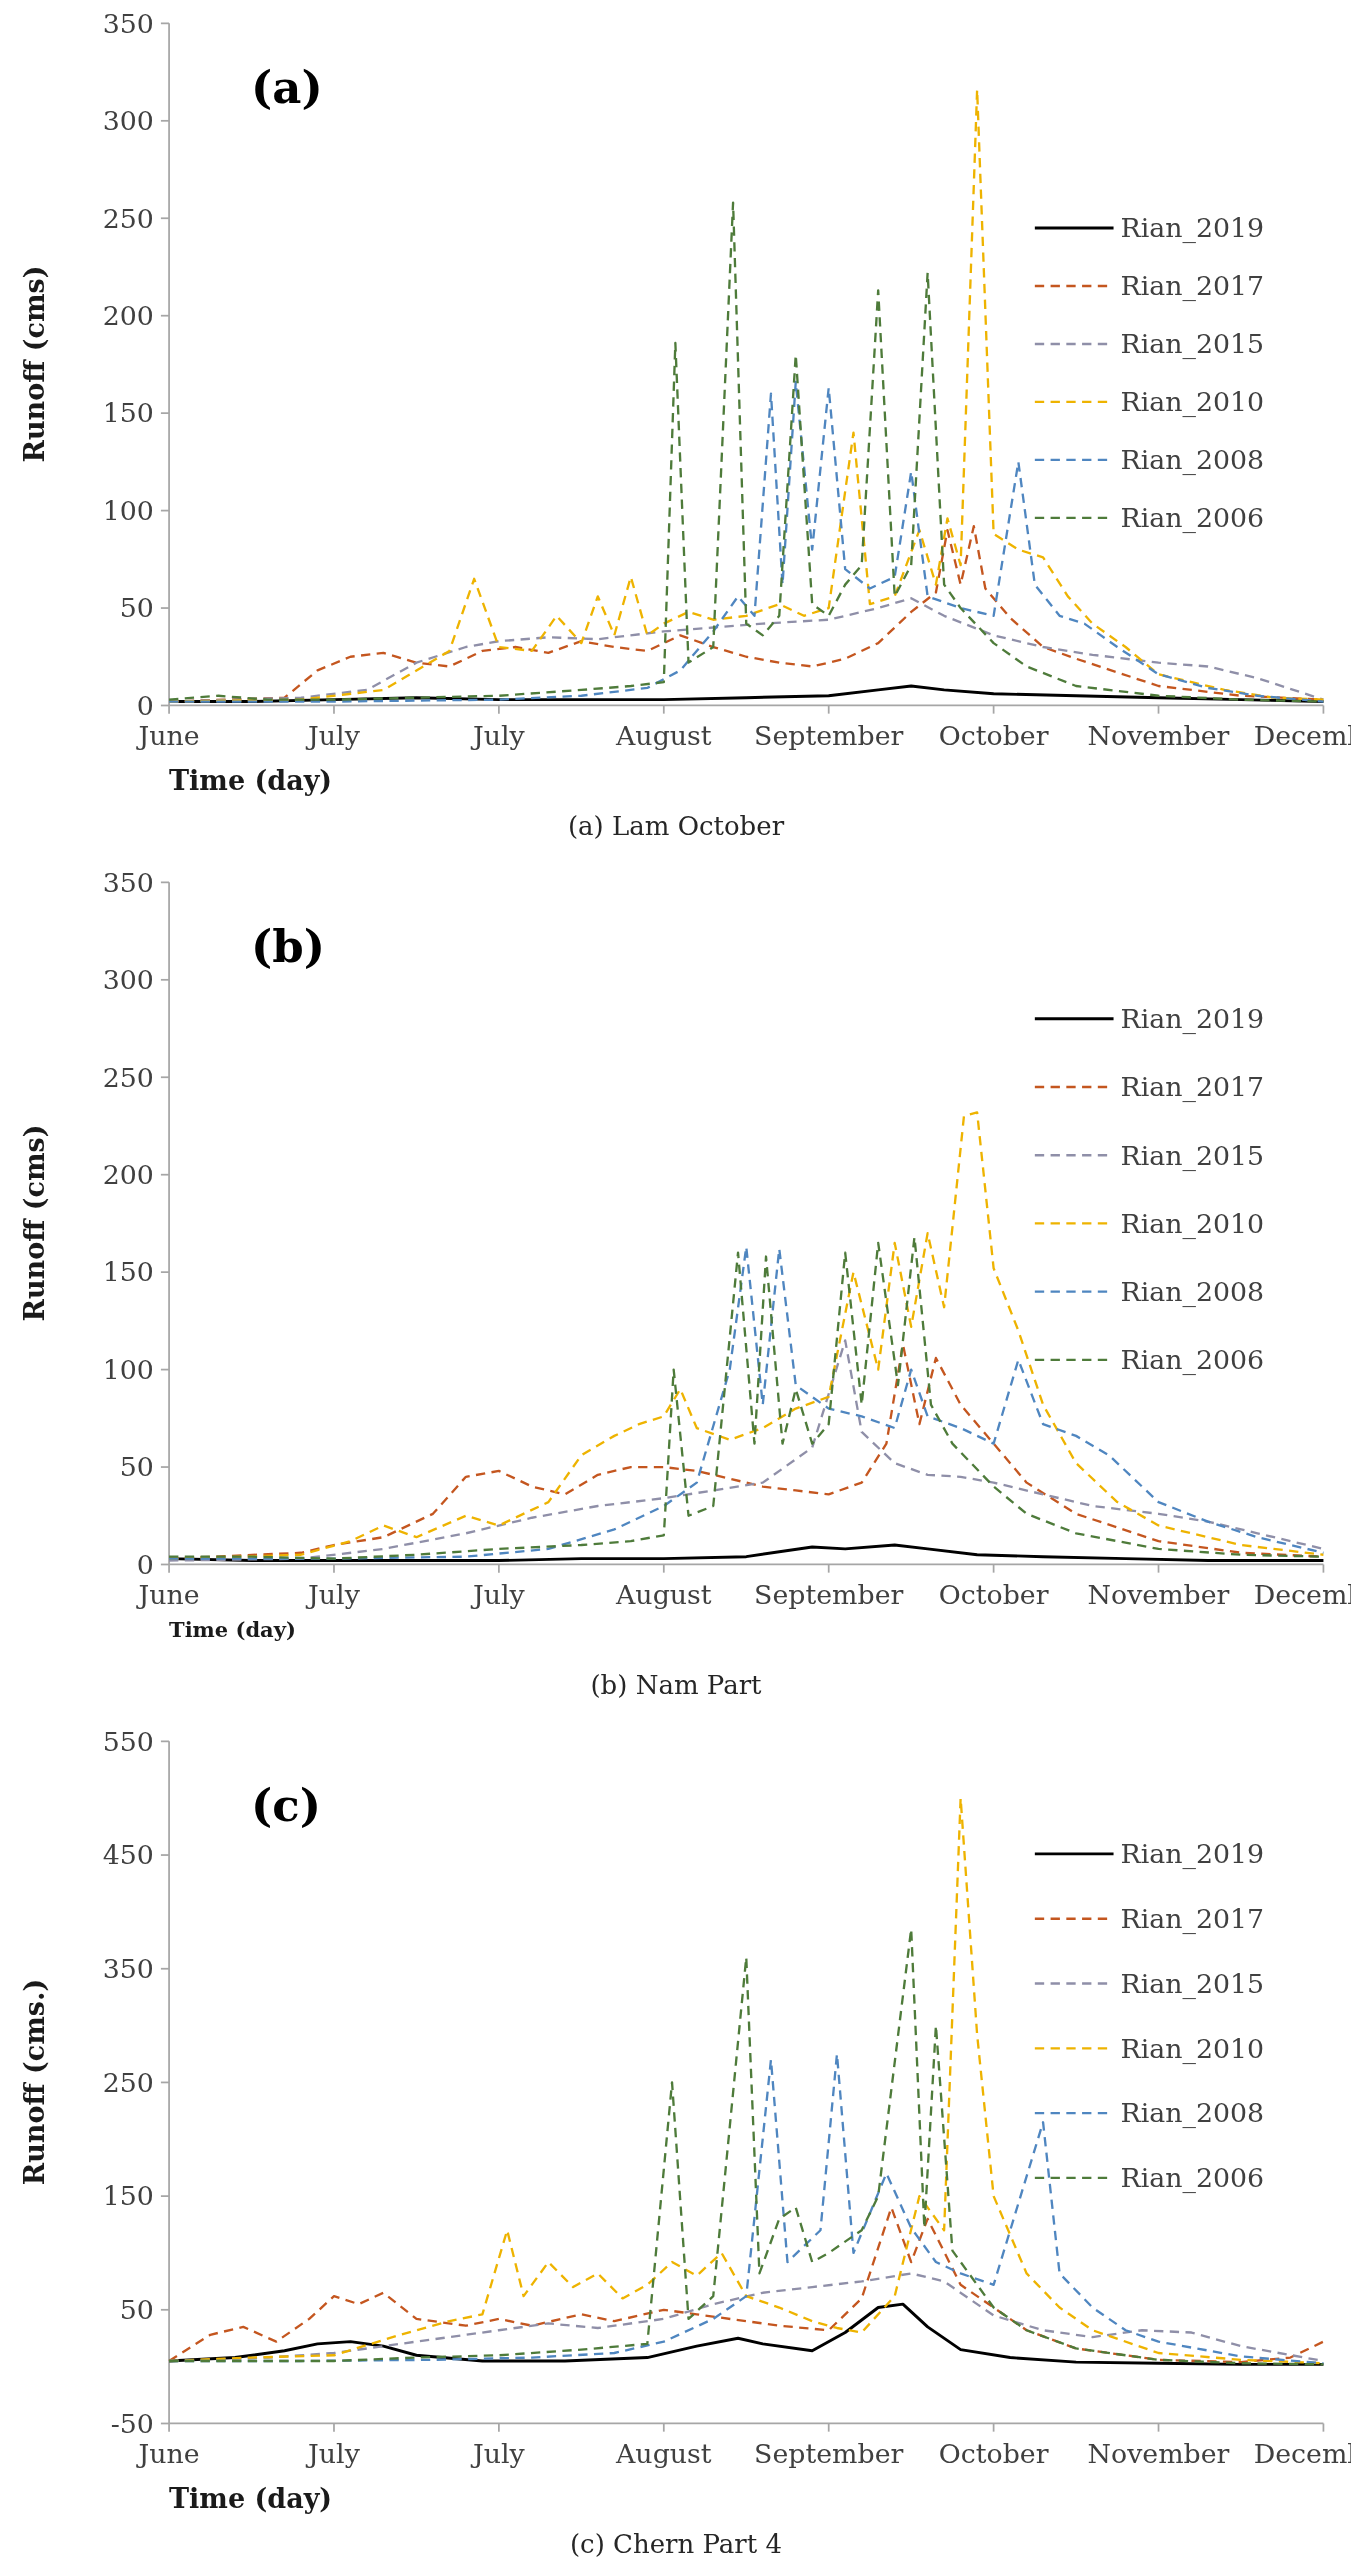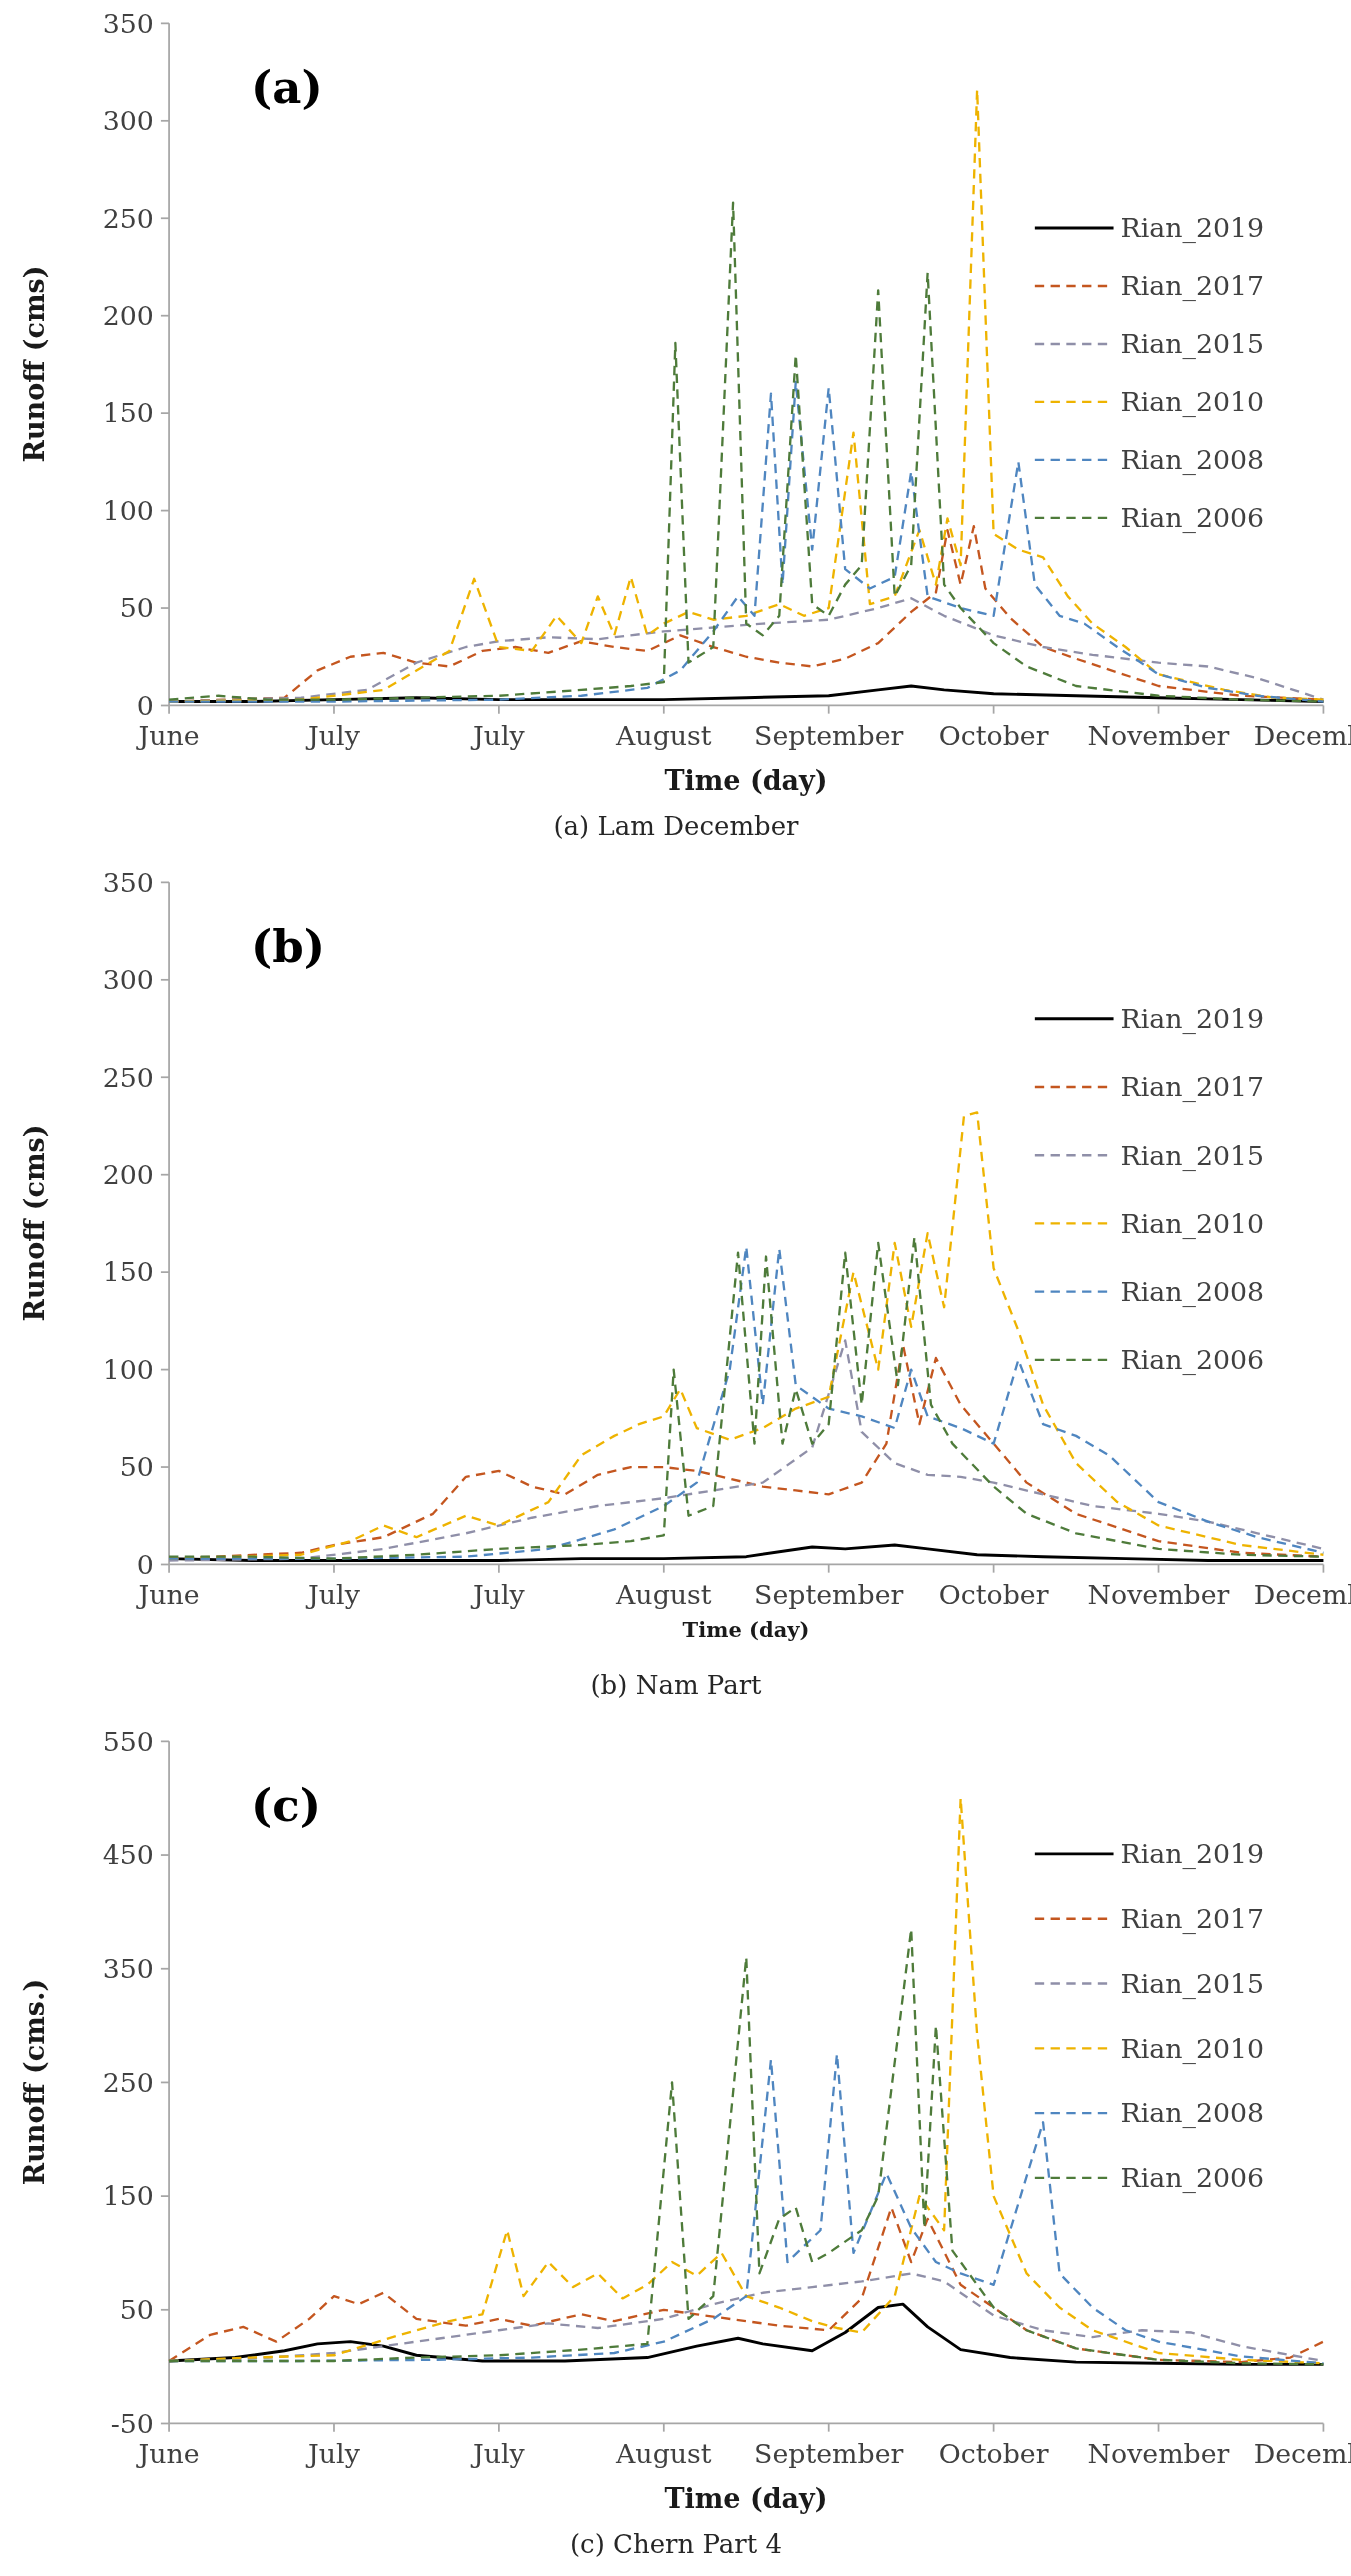--- a/index.html
+++ b/index.html
@@ -11,21 +11,21 @@
     position:absolute;left:34px;top:364px;
     transform:translate(-50%,-50%) rotate(-90deg);
     font-weight:bold;font-size:27px;white-space:nowrap;color:#1a1a1a;
   }
   .panel-letter{
     position:absolute;left:251px;top:61px;
     font-weight:bold;font-size:45px;color:#000000;
   }
   .xlabel{
     position:absolute;left:169px;width:1154px;top:765px;
-    text-align:center;font-weight:bold;font-size:27px;color:#1a1a1a;
+    text-align:left;font-weight:bold;font-size:27px;color:#1a1a1a;
   }
   .xlabel.small{font-size:21px;top:758px;}
   .caption{
     position:absolute;left:0;width:1352px;top:811px;
     text-align:center;font-size:26px;color:#262626;
   }
 </style>
 </head>
 <body>
 
@@ -82,21 +82,21 @@
         <line x1="1775" y1="589.9" x2="1910" y2="589.9" stroke="#8f8fa8" stroke-width="4" stroke-dasharray="16 11"></line>
         <text x="1922" y="605.9" text-anchor="start" style="font-family:'DejaVu Serif','Liberation Serif',serif;font-size:46px;fill:#404040;">Rian_2015</text>
         <line x1="1775" y1="689.35" x2="1910" y2="689.35" stroke="#eeb300" stroke-width="4" stroke-dasharray="16 11"></line>
         <text x="1922" y="705.35" text-anchor="start" style="font-family:'DejaVu Serif','Liberation Serif',serif;font-size:46px;fill:#404040;">Rian_2010</text>
         <line x1="1775" y1="788.8" x2="1910" y2="788.8" stroke="#4f86c0" stroke-width="4" stroke-dasharray="16 11"></line>
         <text x="1922" y="804.8" text-anchor="start" style="font-family:'DejaVu Serif','Liberation Serif',serif;font-size:46px;fill:#404040;">Rian_2008</text>
         <line x1="1775" y1="888.25" x2="1910" y2="888.25" stroke="#4e7b3a" stroke-width="4" stroke-dasharray="16 11"></line>
         <text x="1922" y="904.25" text-anchor="start" style="font-family:'DejaVu Serif','Liberation Serif',serif;font-size:46px;fill:#404040;">Rian_2006</text>
       </svg>
     <div class="xlabel">Time (day)</div>
-    <div class="caption">(a) Lam December</div>
+    <div class="caption">(a) Lam October</div>
   </div>
 
   <div class="panel">
     <div class="ylabel">Runoff (cms)</div>
     <div class="panel-letter">(b)</div>
     <svg width="1352" height="758" viewBox="0 0 2319 1300">
         <line x1="290" y1="40" x2="290" y2="1210" stroke="#a6a6a6" stroke-width="3"></line>
         <line x1="290" y1="1210" x2="2270" y2="1210" stroke="#a6a6a6" stroke-width="3"></line>
         <line x1="276" y1="1210" x2="290" y2="1210" stroke="#a6a6a6" stroke-width="3"></line>
         <text x="264" y="1226" text-anchor="end" style="font-family:'DejaVu Serif','Liberation Serif',serif;font-size:46px;fill:#404040;">0</text>

